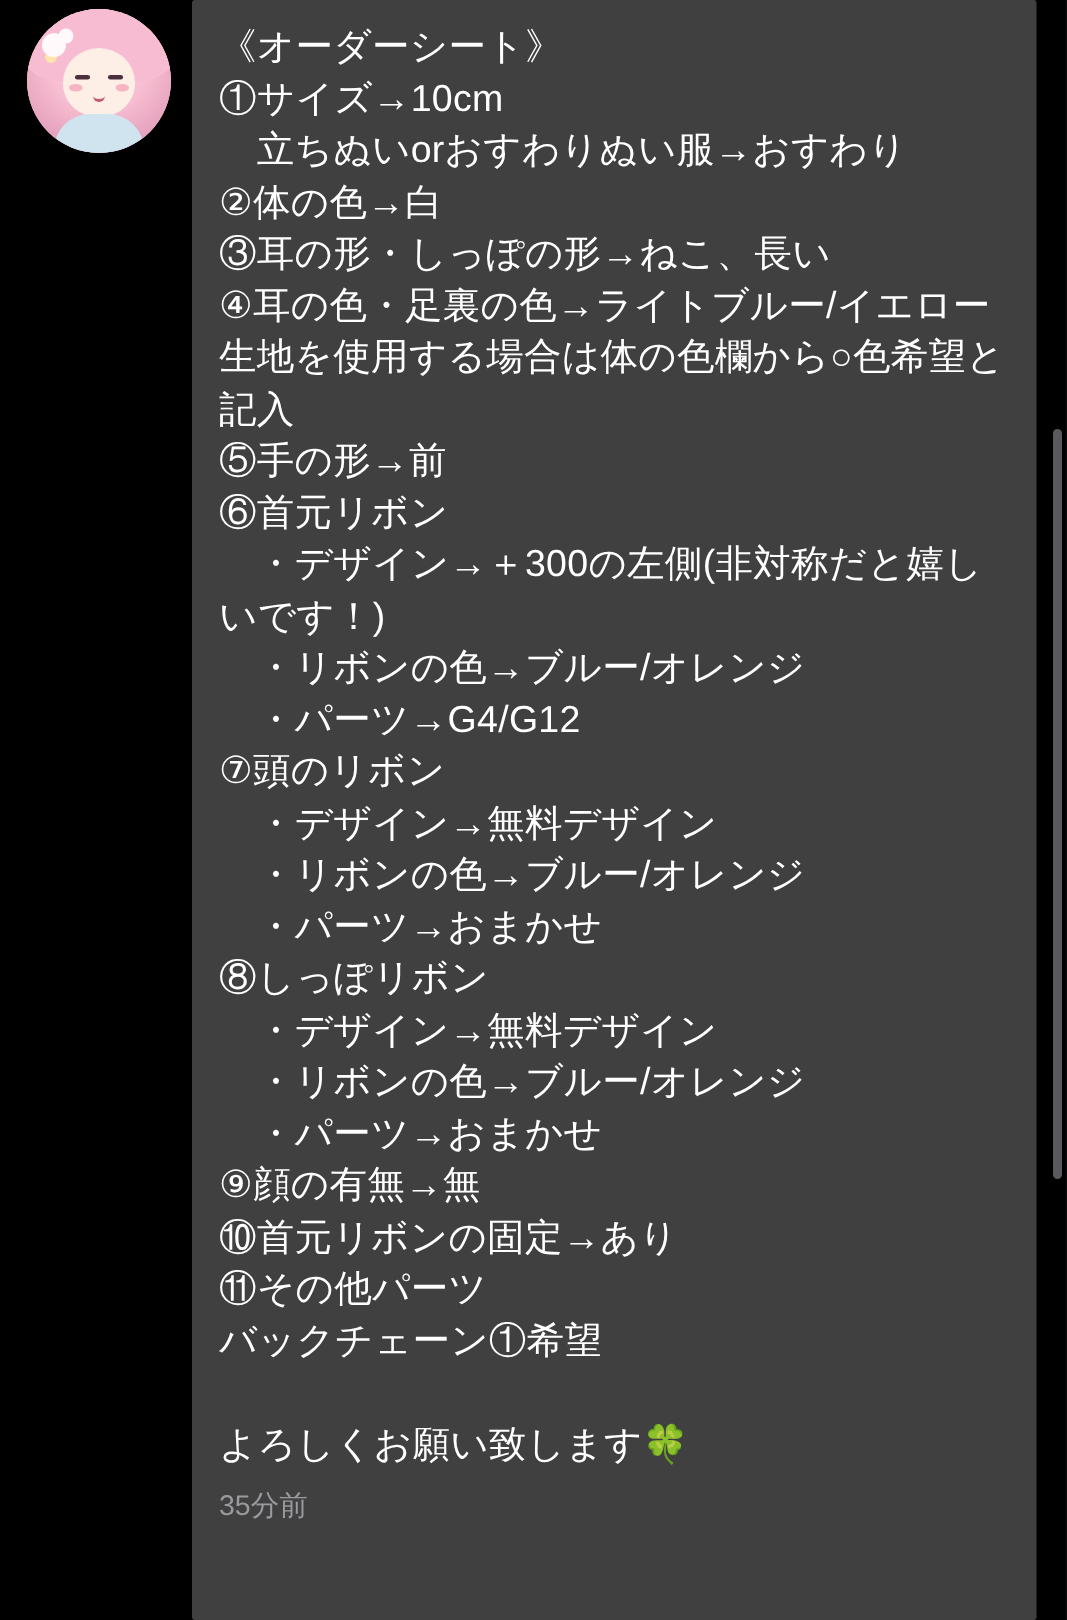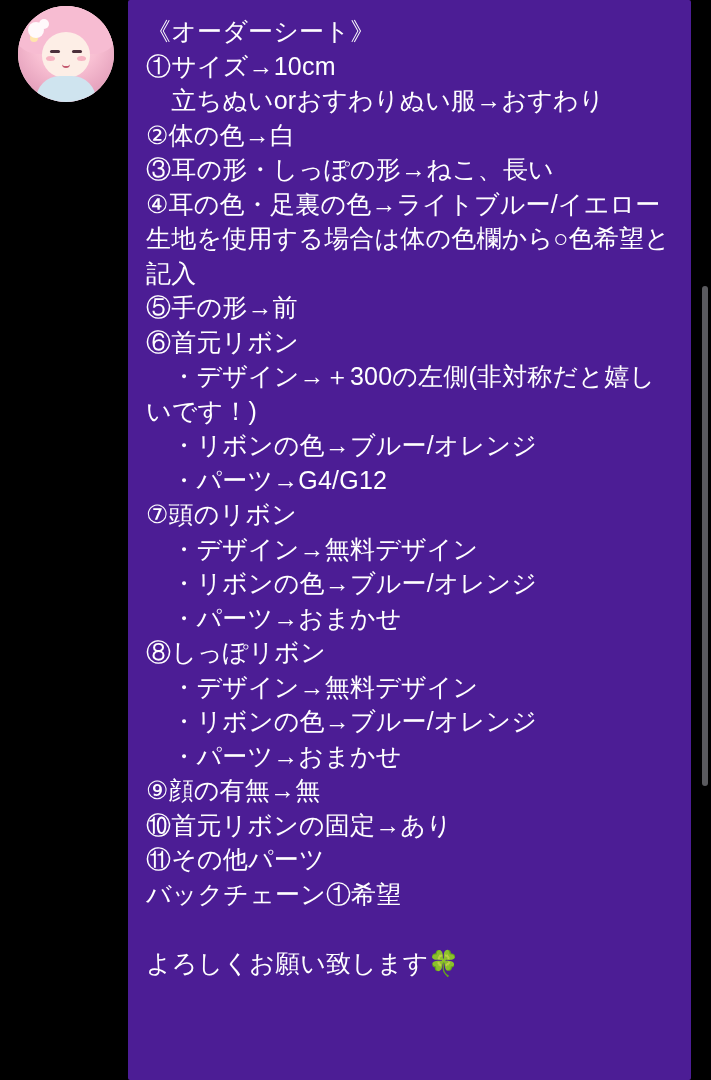--- a/index.html
+++ b/index.html
@@ -91,21 +91,21 @@
     position: absolute;
     left: 10px; top: 16px;
     width: 16px; height: 16px;
     background: #ffffff;
     border-radius: 50%;
     box-shadow: 8px -6px 0 -3px #ffffff, -2px 8px 0 -4px #ffe9a8;
     opacity: .9;
   }
   .bubble {
     margin: 0 0 0 14px;
-    background: #4c1d95;
+    background: #404040;
     border-radius: 2px;
     padding: 14px 18px 10px 18px;
     width: 563px;
     box-sizing: border-box;
     min-height: 1080px;
   }
   .msg-text {
     color: #ffffff;
     font-size: 25px;
     line-height: 1.38;
@@ -176,20 +176,21 @@
 ⑧しっぽリボン
 　・デザイン→無料デザイン
 　・リボンの色→ブルー/オレンジ
 　・パーツ→おまかせ
 ⑨顔の有無→無
 ⑩首元リボンの固定→あり
 ⑪その他パーツ
 バックチェーン①希望
 
 よろしくお願い致します🍀</div>
+      <div class="timestamp">35分前</div>
     </div>
 
   </div>
 
   <div class="scrollbar-track">
     <div class="scrollbar-thumb"></div>
   </div>
 
 </div>
 

